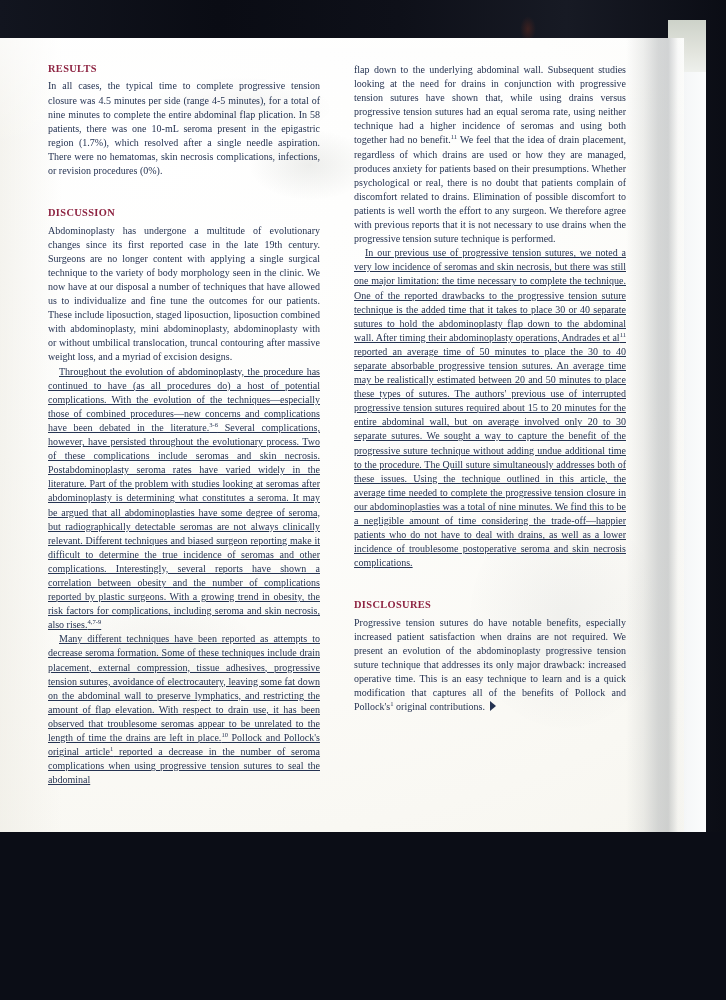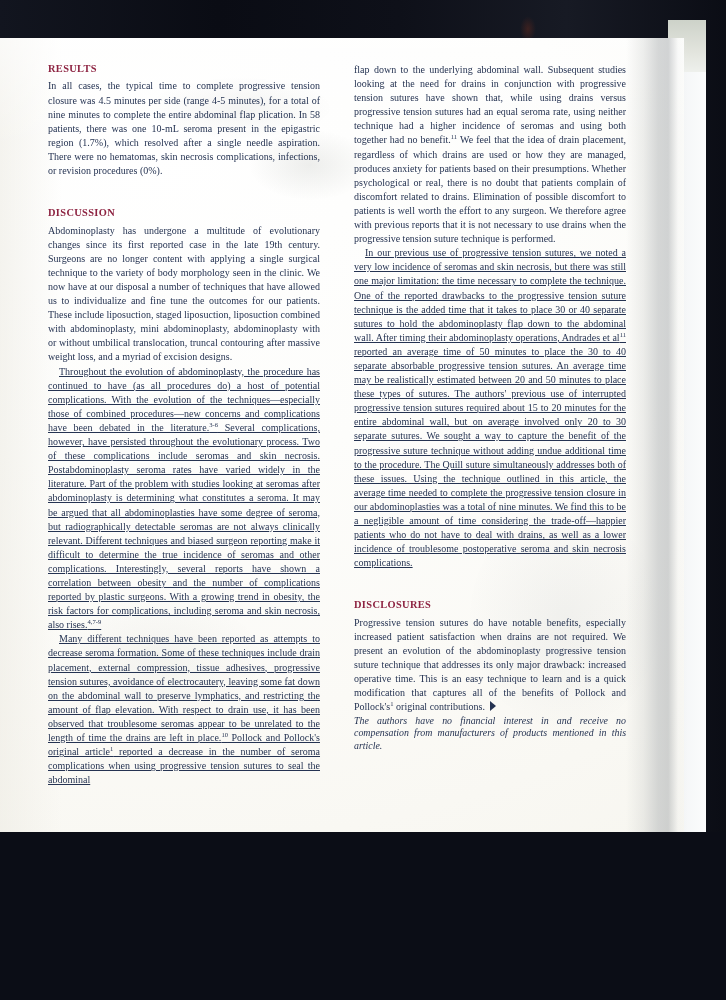--- a/index.html
+++ b/index.html
@@ -238,21 +238,20 @@
 
       <p class="body noindent"><span>flap down to the underlying abdominal wall. Subsequent studies looking at the need for drains in conjunction with progressive tension sutures have shown that, while using drains versus progressive tension sutures had an equal seroma rate, using neither technique had a higher incidence of seromas and using both together had no benefit.</span><sup>11</sup><span> We feel that the idea of drain placement, regardless of which drains are used or how they are managed, produces anxiety for patients based on their presumptions. Whether psychological or real, there is no doubt that patients complain of discomfort related to drains. Elimination of possible discomfort to patients is well worth the effort to any surgeon. We therefore agree with previous reports that it is not necessary to use drains when the progressive tension suture technique is performed.</span></p>
 
       <p class="body"><span>In our previous use of progressive tension sutures, we noted a very low incidence of seromas and skin necrosis, but there was still one major limitation: the time necessary to complete the technique. One of the reported drawbacks to the progressive tension suture technique is the added time that it takes to place 30 or 40 separate sutures to hold the abdominoplasty flap down to the abdominal wall. After timing their abdominoplasty operations, Andrades et al</span><sup>11</sup><span> reported an average time of 50 minutes to place the 30 to 40 separate absorbable progressive tension sutures. An average time may be realistically estimated between 20 and 50 minutes to place these types of sutures. The authors' previous use of interrupted progressive tension sutures required about 15 to 20 minutes for the entire abdominal wall, but on average involved only 20 to 30 separate sutures. We sought a way to capture the benefit of the progressive suture technique without adding undue additional time to the procedure. The Quill suture simultaneously addresses both of these issues. Using the technique outlined in this article, the average time needed to complete the progressive tension closure in our abdominoplasties was a total of nine minutes. We find this to be a negligible amount of time considering the trade-off—happier patients who do not have to deal with drains, as well as a lower incidence of troublesome postoperative seroma and skin necrosis complications.</span></p>
 
       <h2 class="section-head spaced">DISCLOSURES</h2>
 
       <p class="body after-head"><span>Progressive tension sutures do have notable benefits, especially increased patient satisfaction when drains are not required. We present an evolution of the abdominoplasty progressive tension suture technique that addresses its only major drawback: increased operative time. This is an easy technique to learn and is a quick modification that captures all of the benefits of Pollock and Pollock's</span><sup>1</sup><span> original contributions.</span><span class="end-mark"></span></p>
 
 
-      <p class="disclosure">The authors have no financial interest in and receive no compensation from manufacturers of products mentioned in this article.</p>
 
     </div>
   </div>
 
   <div class="footer">
     <div class="folio">224 • Volume 29 • Number 3 • May/June 2009</div>
     <div class="journal-name">Different Surgery Journal</div>
   </div>
 
 </div>

